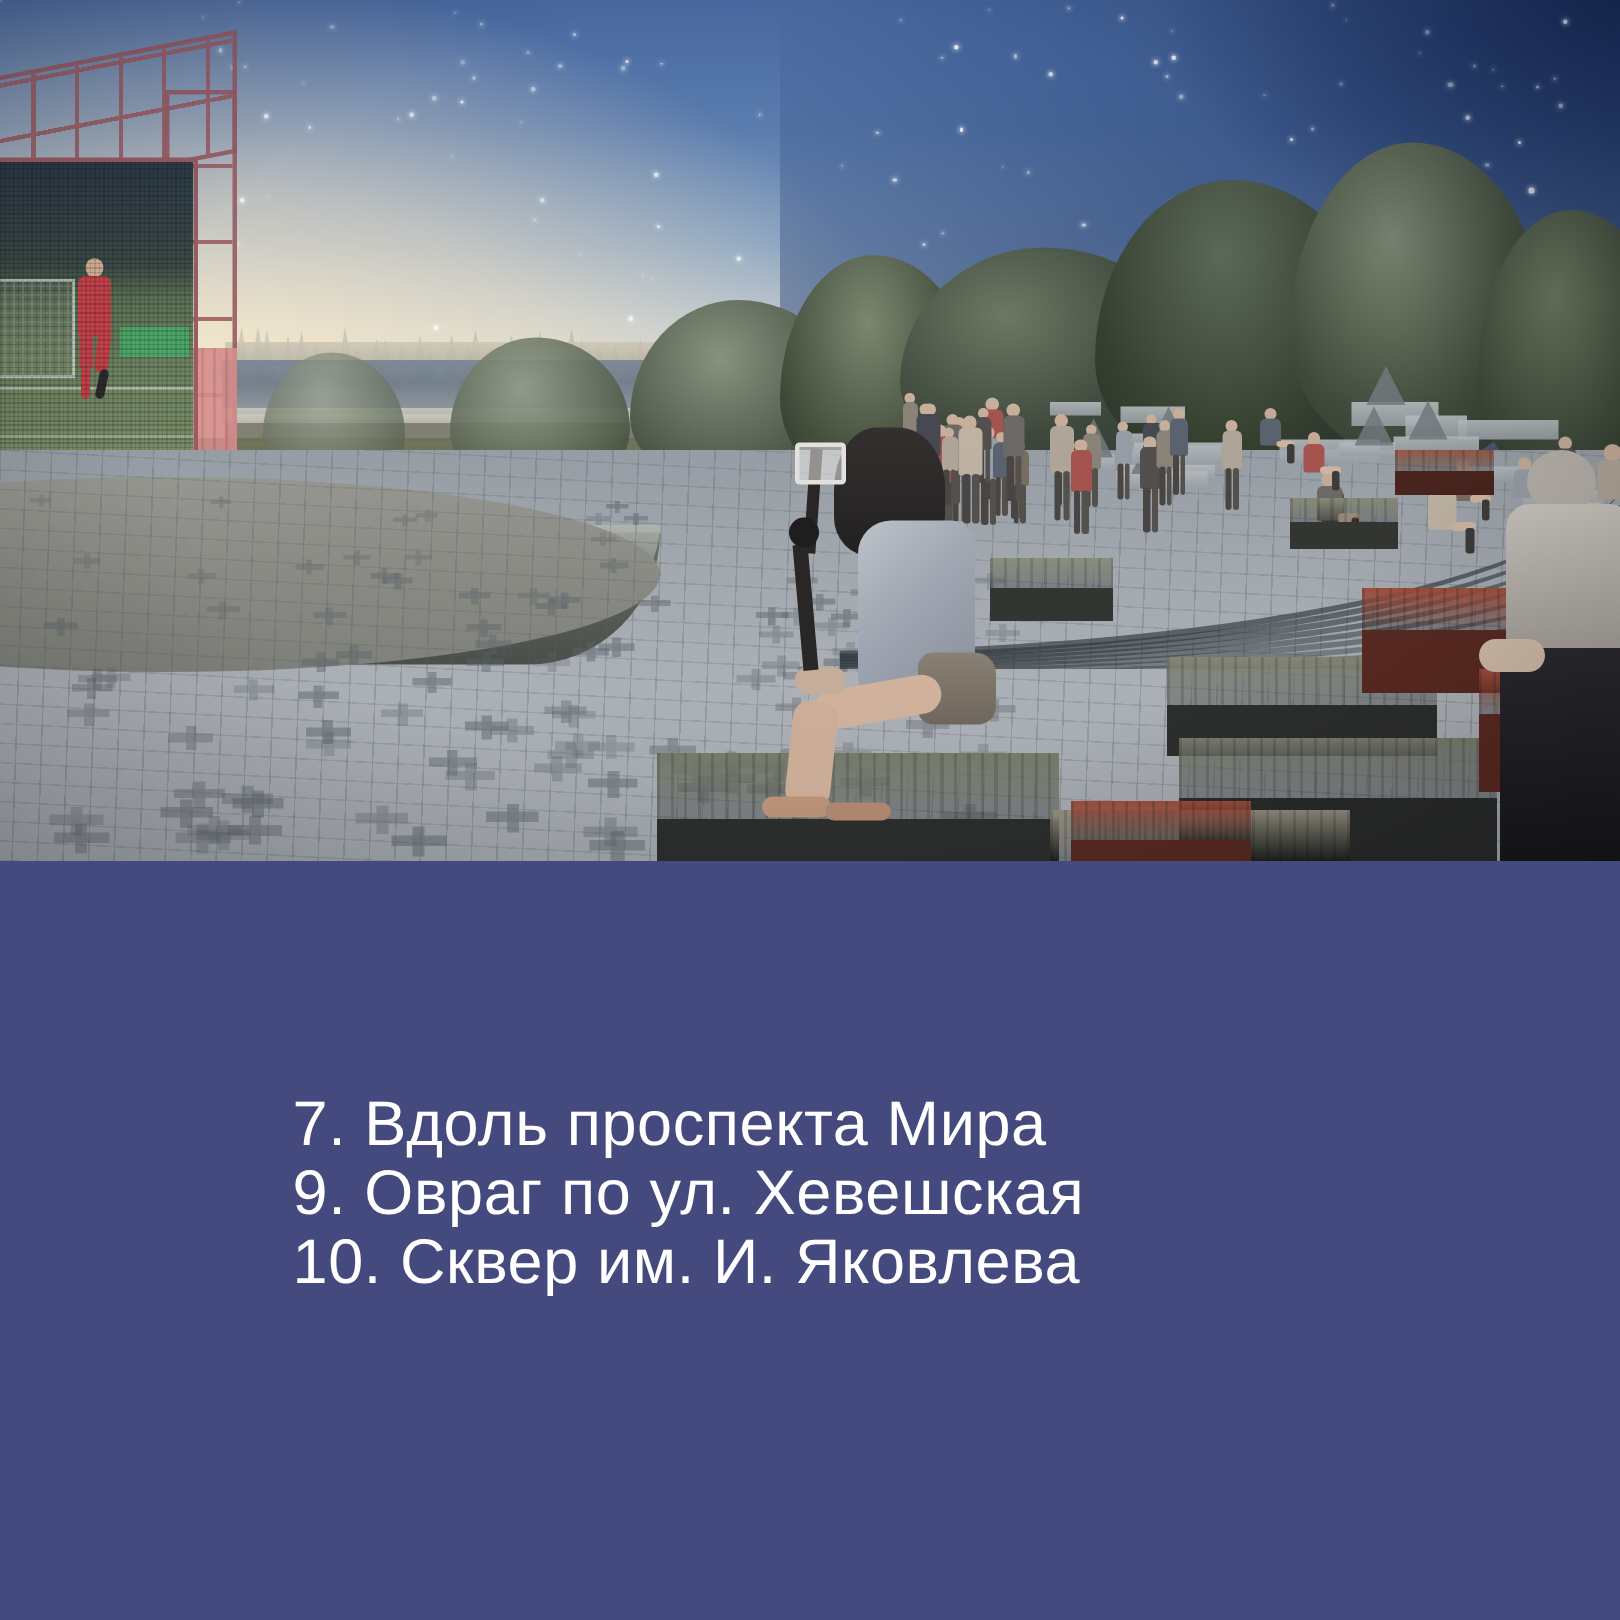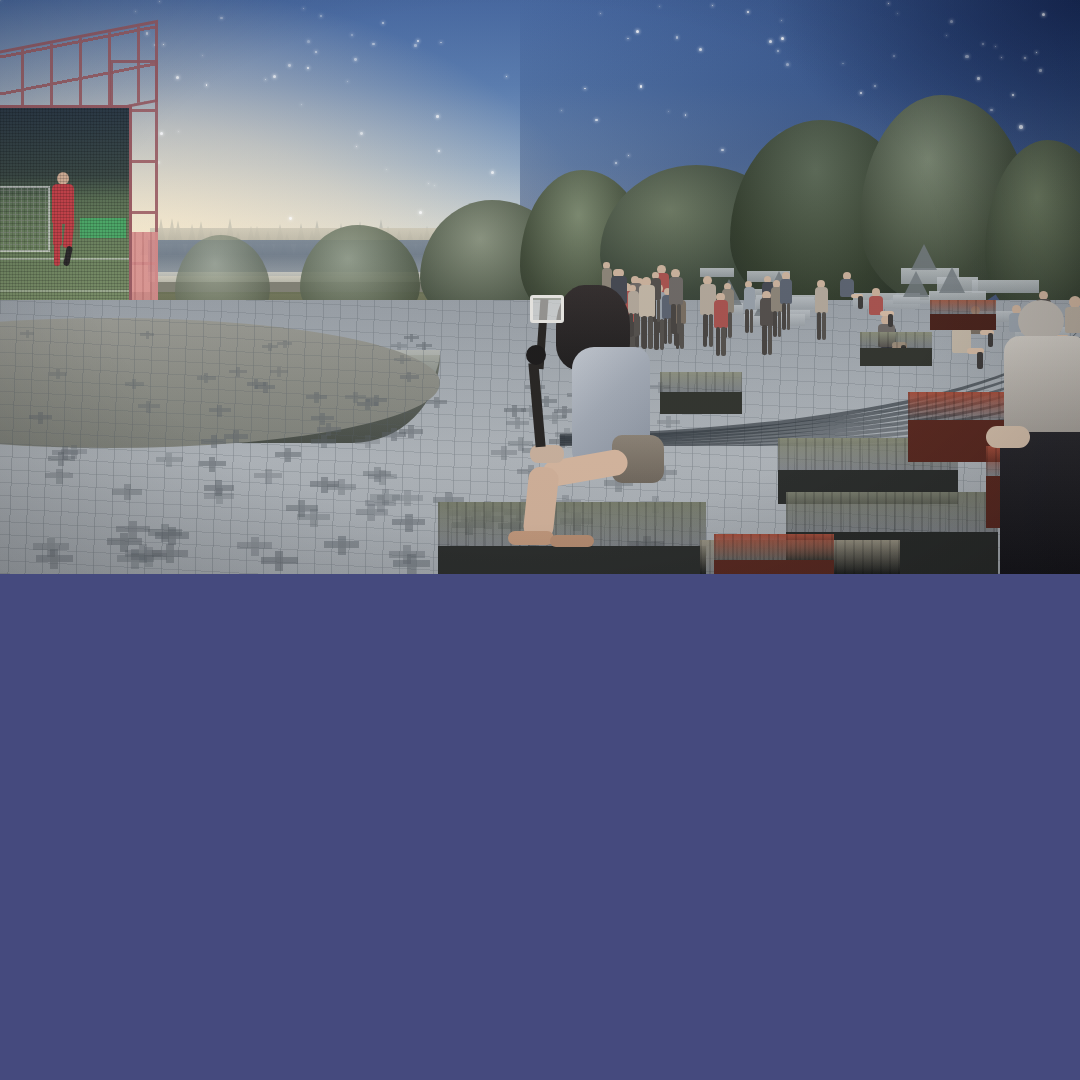--- a/index.html
+++ b/index.html
@@ -1130,16 +1130,19 @@
       <div style="position:absolute;left:0px;top:132px;width:86px;height:150px;background:linear-gradient(to bottom,#2b2a2e,#161519)"></div>
       <div style="position:absolute;left:-14px;top:126px;width:44px;height:22px;border-radius:11px;background:#d8c2ac"></div>
     </div>
 
     <div class="grade"></div>
     <div class="vignette"></div>
   </div>
 
   <div id="panel">
     <div id="list">
+      <div class="line">7. Вдоль проспекта Мира</div>
+      <div class="line">9. Овраг по ул. Хевешская</div>
+      <div class="line">10. Сквер им. И. Яковлева</div>
     </div>
   </div>
 
 </div>
 
 </body></html>

